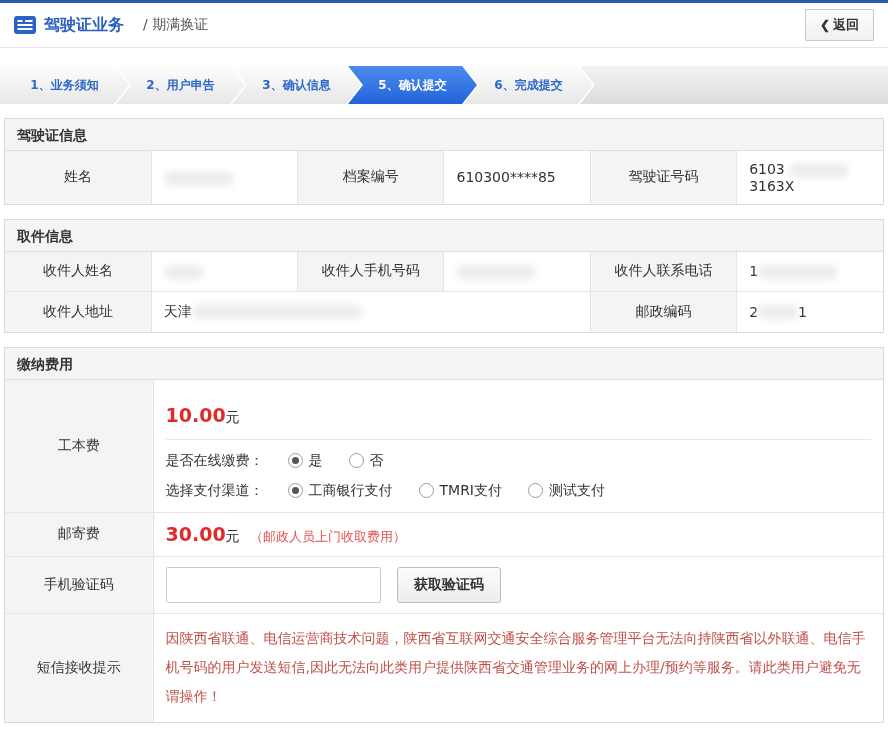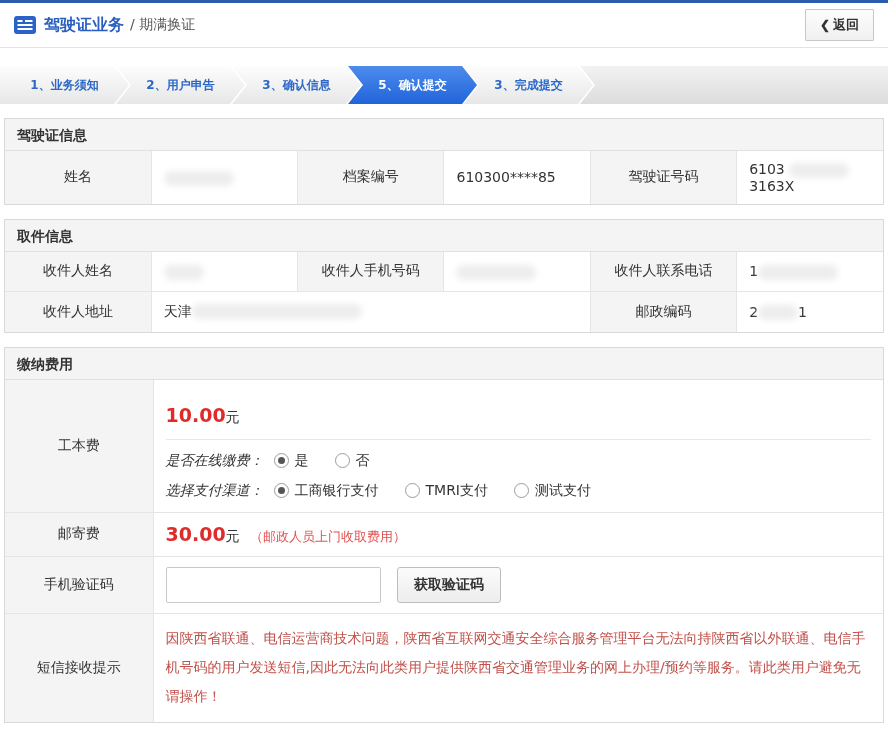--- a/index.html
+++ b/index.html
@@ -2,21 +2,21 @@
 <html><head>
 <meta charset="utf-8">
 <style>
   * { margin:0; padding:0; box-sizing:border-box; }
   html,body { width:888px; height:756px; background:#ffffff; font-family:"DejaVu Sans","Liberation Sans",sans-serif; color:#333; overflow:hidden; }
   .topline { height:3px; background:#2a5db0; }
 
   
   .header { height:45px; margin:0 0 0 0; background:#fff; border-bottom:1px solid #e3e3e3; display:flex; align-items:center; padding:0 14px; }
   .header .hicon { width:22px; height:18px; margin-right:8px; flex:0 0 auto; }
-  .header .htitle { color:#2a5fc0; font-size:16px; font-weight:bold; margin-right:6px; }
+  .header .htitle { color:#2a5fc0; font-size:16px; font-weight:bold; margin-right:19px; }
   .header .hsub { color:#555; font-size:14px; }
   .header .spacer { flex:1; }
   .btn-back { font-size:13px; color:#333; background:linear-gradient(#fdfdfd,#f0f0f0); border:1px solid #c8c8c8; border-radius:1px; padding:6px 14px; cursor:pointer; font-weight:bold; }
   .btn-back .chev { font-size:12px; margin-right:3px; }
 
   
   .stepnav { display:flex; height:38px; margin:18px 0 14px 0; }
   .step { flex:0 0 129px; margin-right:-13px; display:flex; align-items:center; justify-content:center;
           background:linear-gradient(#fdfdfd,#e7e7e7); color:#2c68c8; font-size:12px; font-weight:bold;
           clip-path:polygon(0 0, calc(100% - 15px) 0, 100% 50%, calc(100% - 15px) 100%, 0 100%, 15px 50%); }
@@ -41,21 +41,21 @@
   .redact { display:inline-block; height:15px; border-radius:8px; background:#ededed; filter:blur(3px); vertical-align:middle; }
   .r60{width:60px;} .r70{width:70px;} .r80{width:80px;} .r40{width:40px;} .r170{width:170px;}
 
   
   .fee-amount { font-size:19px; font-weight:bold; color:#e02b2b; }
   .fee-amount .yuan { font-size:14px; font-weight:normal; color:#333; }
   .fee-note { font-size:13px; color:#e45050; font-weight:normal; margin-left:6px; }
   .fee-block { padding:2px 0; }
   .fee-top { padding:12px 0 12px 0; border-bottom:1px solid #e8e8e8; }
   .radio-row { display:flex; align-items:center; margin-top:12px; font-size:14px; color:#333; }
-  .radio-row .q { margin-right:10px;font-style:italic; }
+  .radio-row .q { margin-right:24px; }
   .radio-opt { display:inline-flex; align-items:center; margin-right:26px; cursor:pointer; }
   .radio { width:15px; height:15px; border:1px solid #9c9c9c; border-radius:50%; background:#fff; margin-right:6px; position:relative; flex:0 0 auto; }
   .radio.checked::after { content:""; position:absolute; left:3px; top:3px; width:7px; height:7px; border-radius:50%; background:#555; }
 
   .captcha-input { width:215px; height:36px; border:1px solid #c9c9c9; border-radius:2px; padding:0 8px; font-size:14px; margin-right:12px; vertical-align:middle; }
   .btn-captcha { height:36px; padding:0 16px; font-size:14px; font-weight:bold; color:#333; background:linear-gradient(#fbfbfb,#ededed); border:1px solid #bdbdbd; border-radius:3px; cursor:pointer; vertical-align:middle; }
 
   .sms-text { color:#c0504a; font-size:14px; line-height:2.1; }
 </style>
 </head>
@@ -84,21 +84,21 @@
   <div class="step">
       <span>2、用户申告</span>
     </div>
   <div class="step">
       <span>3、确认信息</span>
     </div>
   <div class="step active">
       <span>5、确认提交</span>
     </div>
   <div class="step">
-      <span>3、完成提交</span>
+      <span>6、完成提交</span>
     </div>
   <div class="step-filler"></div>
 </div>
 
 <div class="card">
   <div class="card-title">驾驶证信息</div>
   <table class="info">
     <tbody>
         <tr>
       <td class="lbl">姓名</td>

